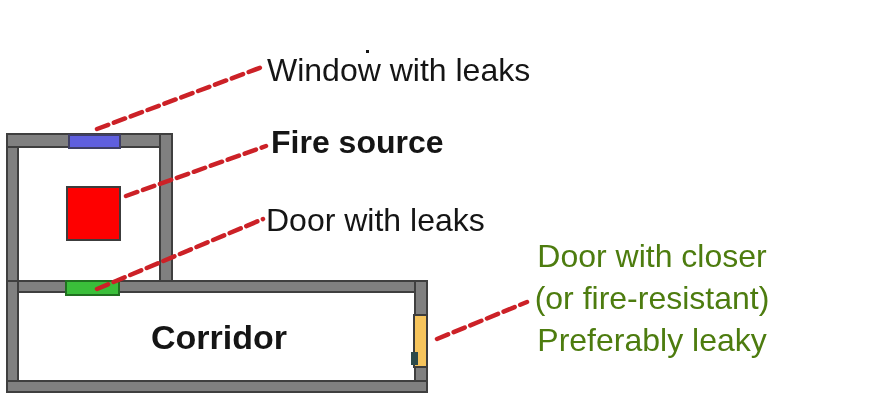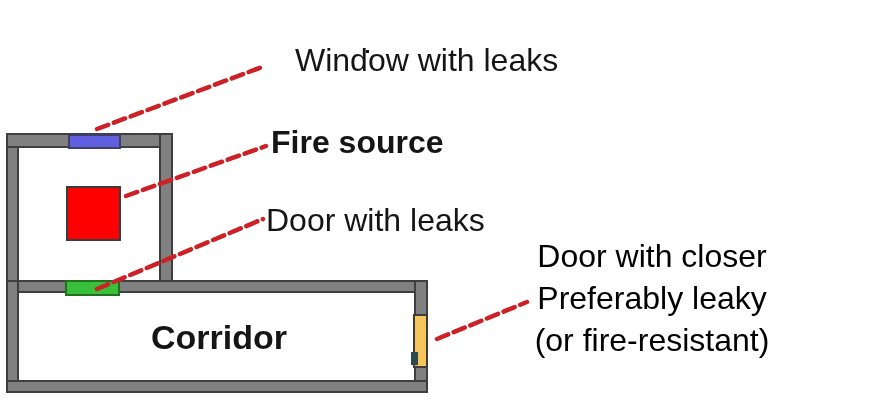--- a/index.html
+++ b/index.html
@@ -19,21 +19,21 @@
     line-height: 1.15;
     white-space: nowrap;
     color: #151515;
   }
   .label-block {
     position: absolute;
     font-size: 32px;
     line-height: 42px;
     text-align: center;
     white-space: nowrap;
-    color: #000000;
+    color: #4d7c0f;
   }
   .label-block span { display: block; }
   .corridor-label { font-size: 34px; }
 </style>
 </head>
 <body>
 
 <div id="canvas">
 
   <svg id="plan-svg" width="894" height="412" viewBox="0 0 894 412">
@@ -60,27 +60,27 @@
     <g stroke-width="4.5" stroke-linecap="round" stroke-dasharray="12 6" fill="none">
       <line x1="97" y1="129" x2="262" y2="67" stroke="#cc2127"></line>
       <line x1="126" y1="196" x2="266" y2="146" stroke="#cc2127"></line>
       <line x1="97" y1="289" x2="263" y2="219" stroke="#cc2127"></line>
       <line x1="437" y1="339" x2="527" y2="302" stroke="#cc2127"></line>
     </g>
 
     <rect x="366" y="50" width="3" height="3" fill="#151515"></rect>
   </svg>
 
-  <div class="label" style="left:267px; top:42px;margin-left:28px;">Window with leaks</div>
+  <div class="label" style="left:267px; top:52px;">Window with leaks</div>
 
   <div class="label" style="left:271px; top:124px;font-weight:bold;">Fire source</div>
 
   <div class="label" style="left:266px; top:202px;">Door with leaks</div>
 
   <div class="label-block" style="left:522px; top:235px; width:260px;">
     <span>Door with closer</span>
+    <span>(or fire-resistant)</span>
     <span>Preferably leaky</span>
-    <span>(or fire-resistant)</span>
   </div>
 
   <div class="label corridor-label" style="left:151px; top:318px; width:122px; text-align:center;font-weight:bold;">Corridor</div>
 
 </div>
 
 </body></html>

